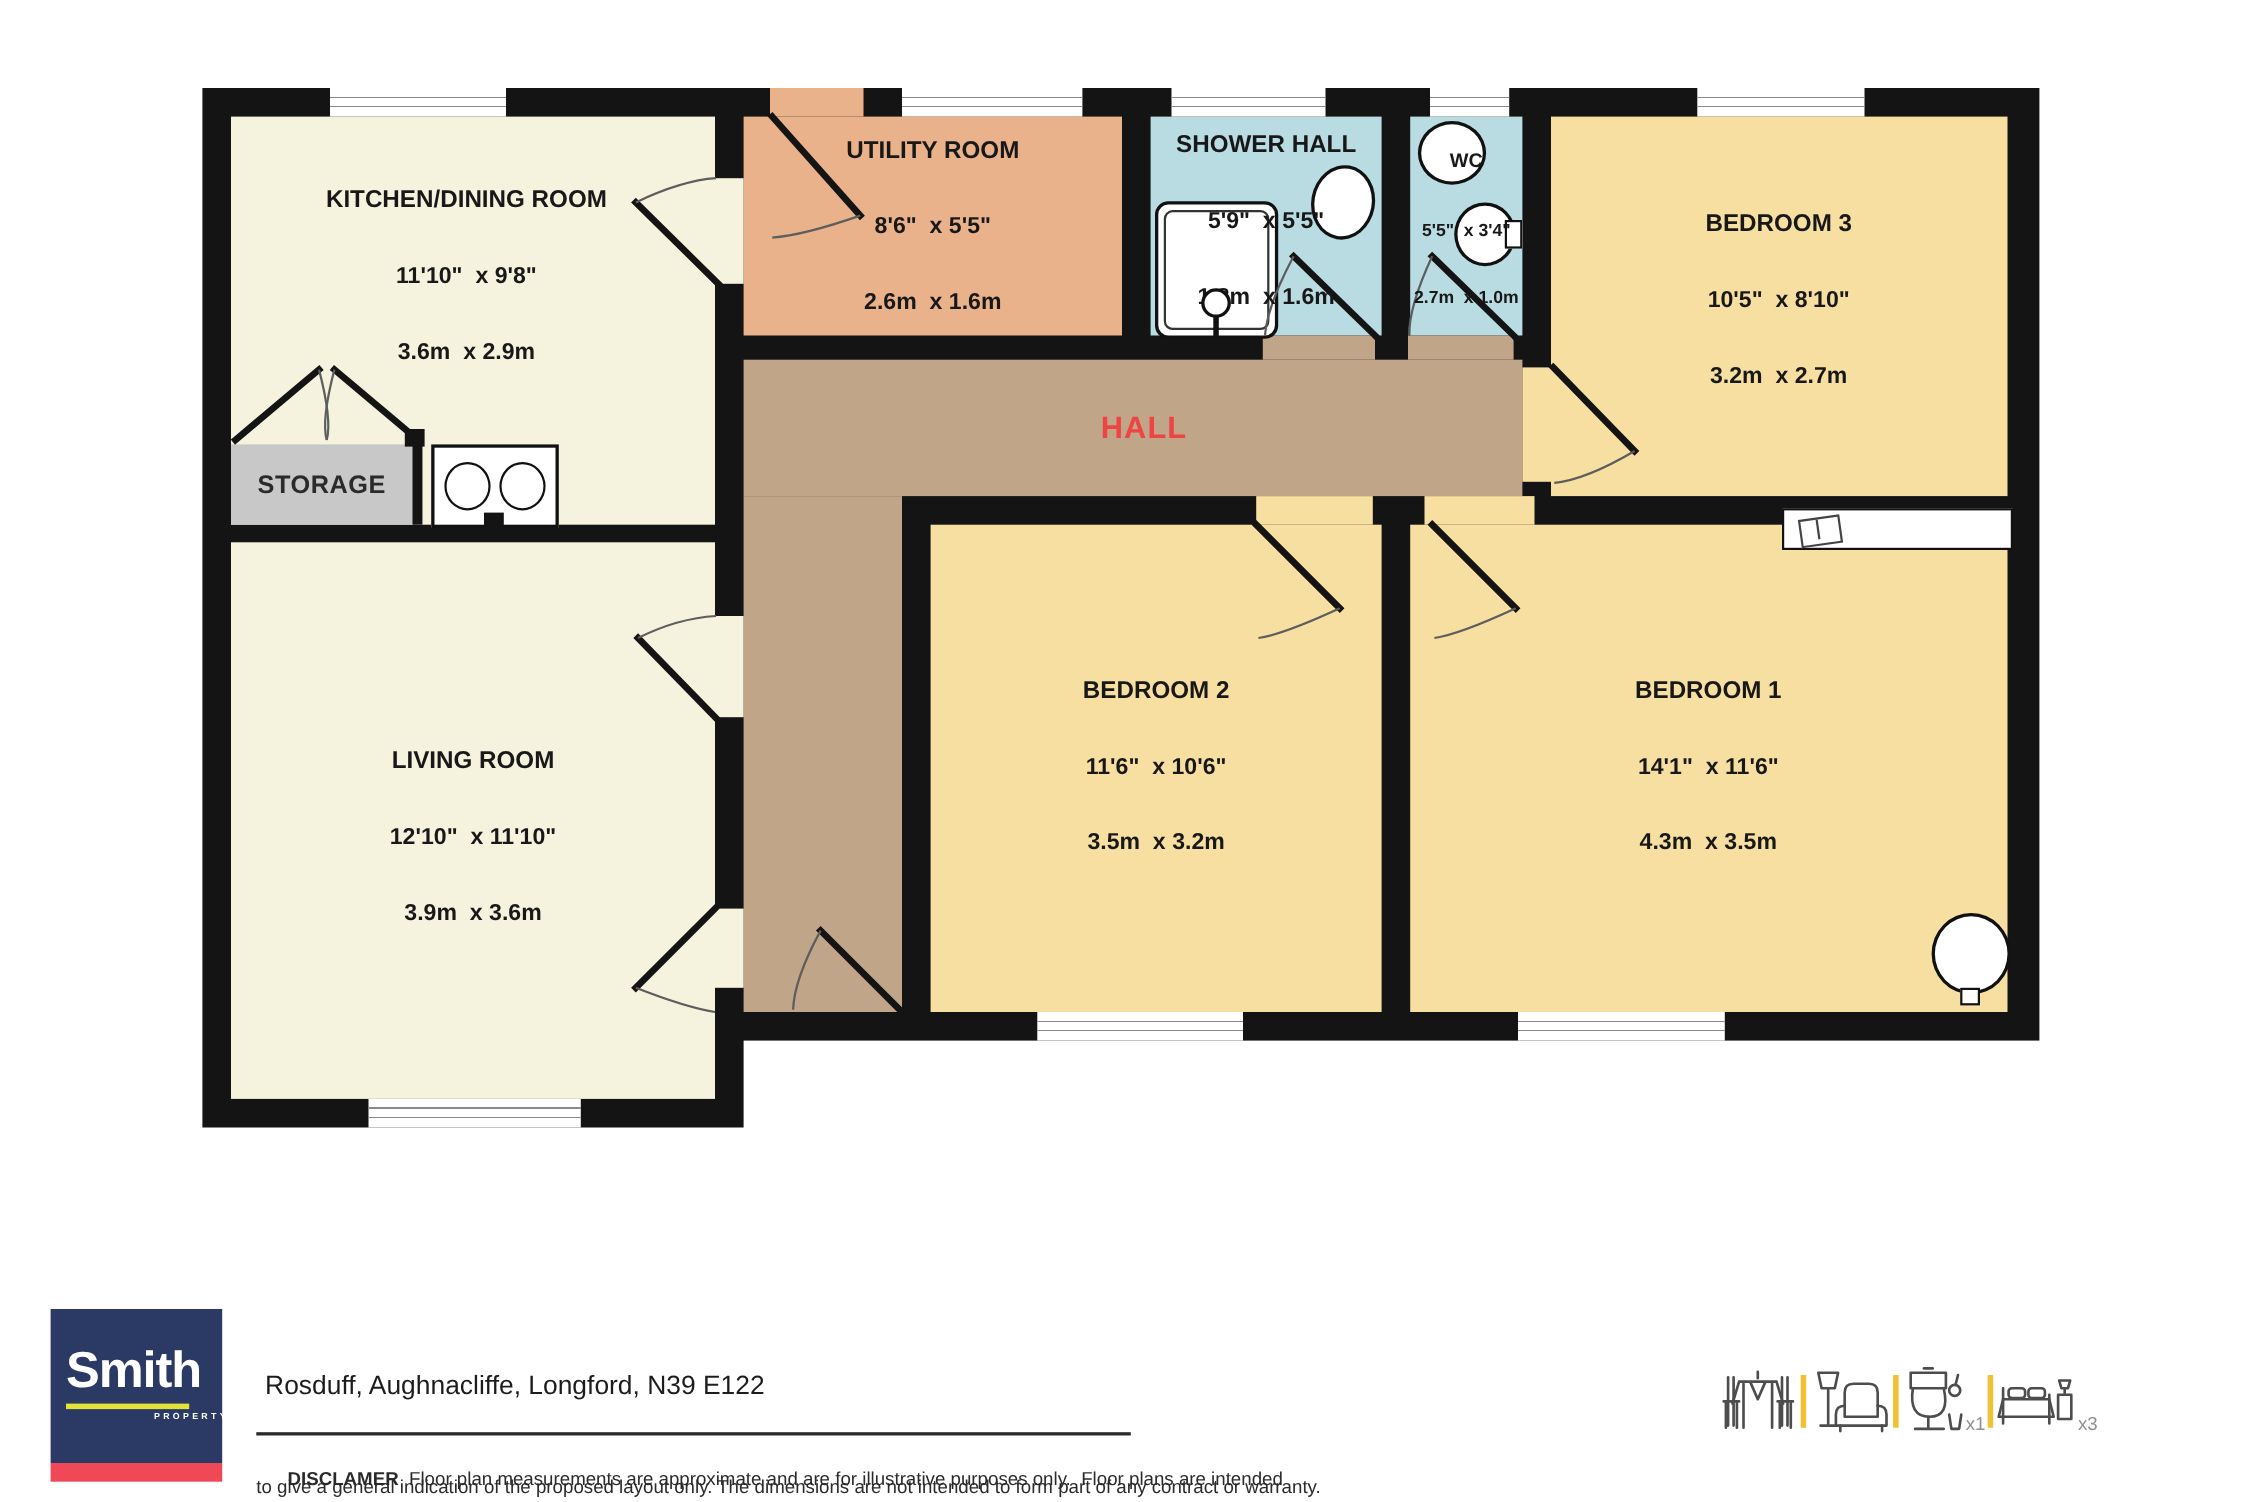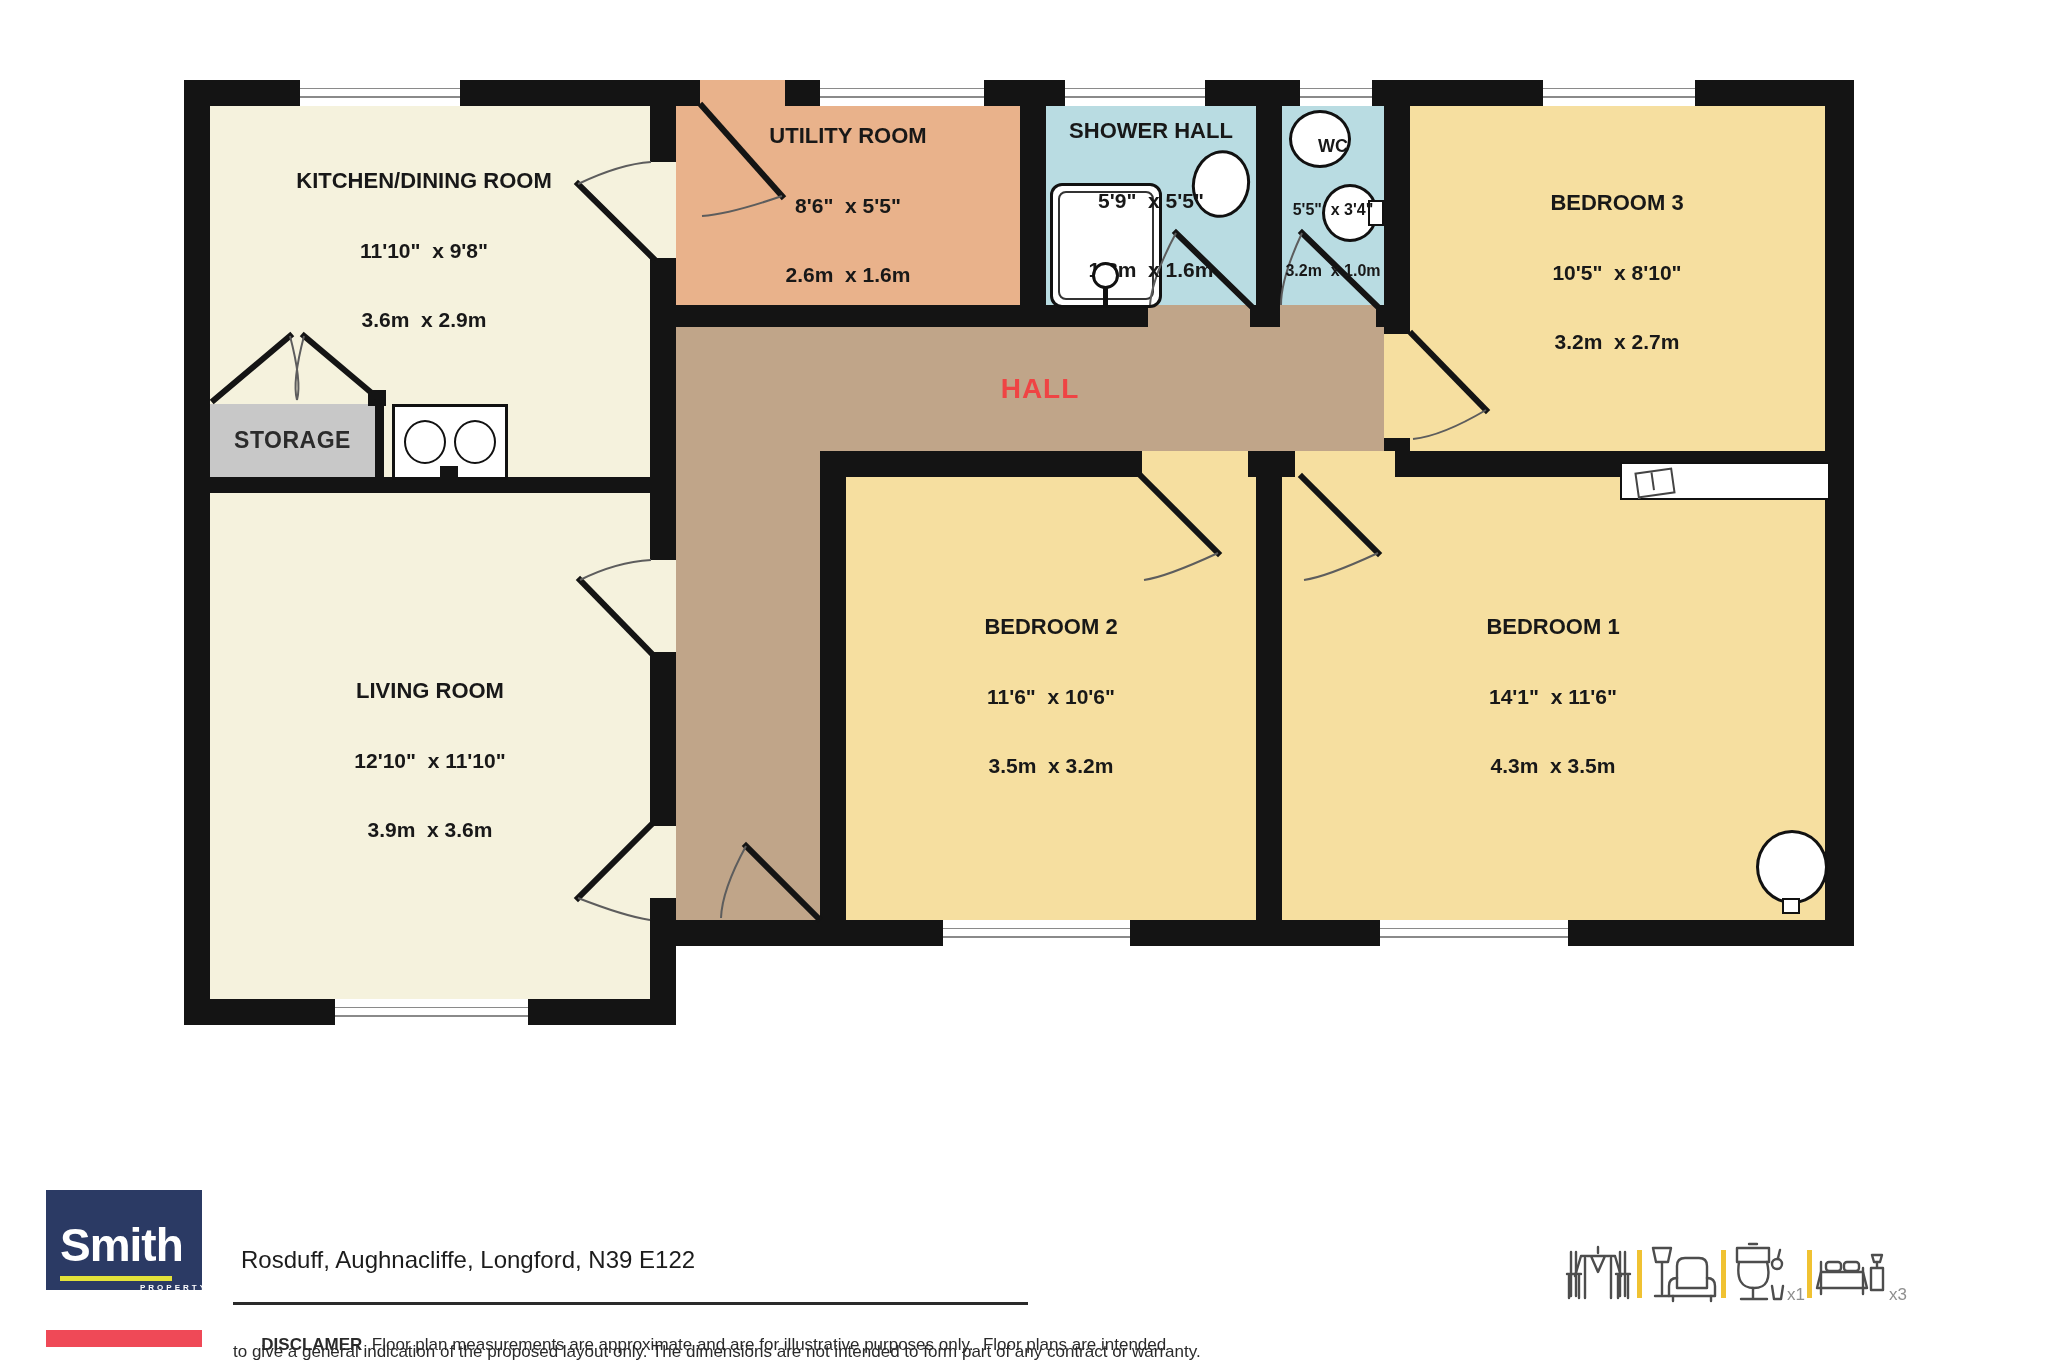--- a/index.html
+++ b/index.html
@@ -156,21 +156,21 @@
       <div class="dim">2.6m  x 1.6m</div>
     </div>
     <div class="lbl" style="left:1151px;top:200px;">
       <div class="nm">SHOWER HALL</div>
       <div class="dim">5'9"  x 5'5"</div>
       <div class="dim">1.8m  x 1.6m</div>
     </div>
     <div class="lbl lbl-sm" style="left:1333px;top:208px;">
       <div class="nm">WC</div>
       <div class="dim">5'5"  x 3'4"</div>
-      <div class="dim">3.2m  x 1.0m</div>
+      <div class="dim">2.7m  x 1.0m</div>
     </div>
     <div class="lbl" style="left:1617px;top:272px;">
       <div class="nm">BEDROOM 3</div>
       <div class="dim">10'5"  x 8'10"</div>
       <div class="dim">3.2m  x 2.7m</div>
     </div>
     <div class="lbl" style="left:430px;top:760px;">
       <div class="nm">LIVING ROOM</div>
       <div class="dim">12'10"  x 11'10"</div>
       <div class="dim">3.9m  x 3.6m</div>
@@ -183,21 +183,21 @@
     <div class="lbl" style="left:1553px;top:696px;">
       <div class="nm">BEDROOM 1</div>
       <div class="dim">14'1"  x 11'6"</div>
       <div class="dim">4.3m  x 3.5m</div>
     </div>
     <div class="hall-lbl" style="left:1040px;top:389px;">HALL</div>
   </div>
 
   <div class="abs" style="left:0;top:1180px;width:2048px;height:185px;">
 
-    <div class="abs logo" style="left:46px;top:10px;width:156px;height:100px;">
+    <div class="abs logo" style="left:46px;top:10px;width:156px;height:140px;">
       <div class="abs brand" style="left:14px;top:28px;">Smith</div>
       <div class="abs brand-underline" style="left:14px;top:86px;width:112px;"></div>
       <div class="abs brand-sub" style="left:94px;top:93px;">PROPERTY</div>
     </div>
     <div class="abs logo-stripe" style="left:46px;top:150px;width:156px;height:17px;"></div>
 
     <div class="abs ft-line" style="left:241px;top:66px;">Rosduff, Aughnacliffe, Longford, N39 E122</div>
     <div class="abs ft-rule" style="left:233px;top:122px;width:795px;"></div>
     <div class="abs ft-small" style="left:233px;top:135px;">
       <b>DISCLAMER</b><span>  Floor plan measurements are approximate and are for illustrative purposes only.  Floor plans are intended</span>

